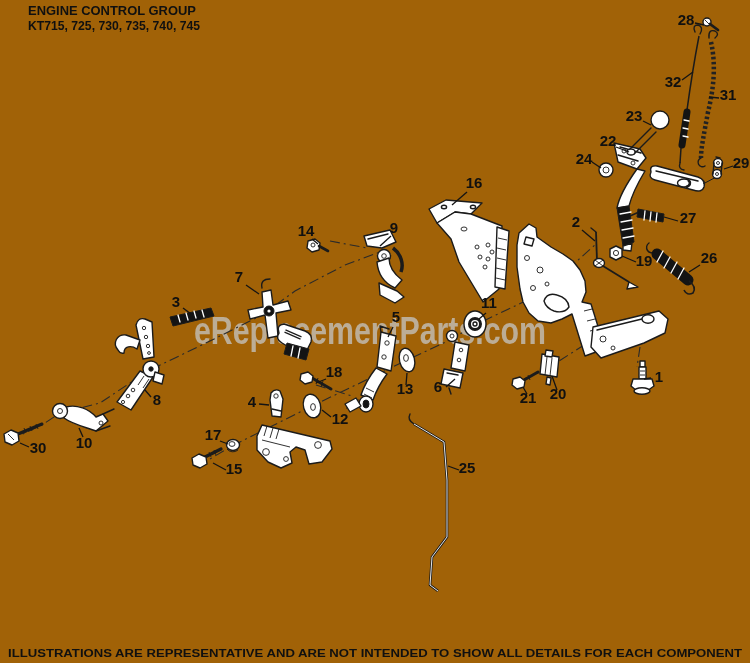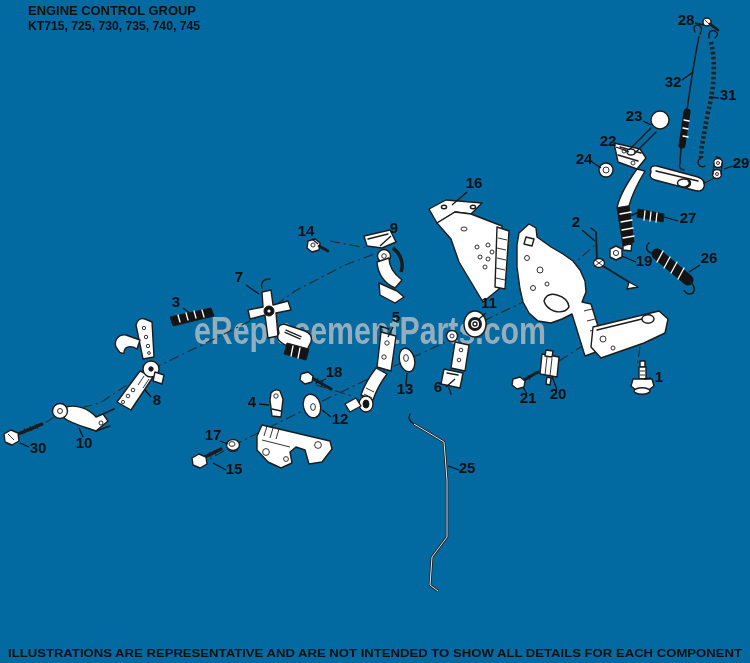--- a/index.html
+++ b/index.html
@@ -1,16 +1,16 @@
 <!DOCTYPE html>
 <html><head>
 <meta charset="utf-8">
 <style>
   html,body{margin:0;padding:0;background:#fff;}
-  .stage{position:relative;width:750px;height:663px;background:#0369a1;overflow:hidden;}
+  .stage{position:relative;width:750px;height:663px;background:#a16207;overflow:hidden;}
   svg{display:block;}
   .ln{stroke:#1b1b1b;stroke-width:1.4;fill:none;stroke-linecap:round;stroke-linejoin:round;}
   .thin{stroke:#1b1b1b;stroke-width:.9;fill:none;}
   .fw{stroke:#1b1b1b;stroke-width:1.4;fill:#fff;stroke-linejoin:round;stroke-linecap:round;}
   .fd{stroke:#1b1b1b;stroke-width:1;fill:#141414;stroke-linejoin:round;}
   .axis{stroke:#2a2a2a;stroke-width:1.1;fill:none;stroke-dasharray:10 4 2 4;}
   .leader{stroke:#141414;stroke-width:1.3;}
   .slit{stroke:#fff;stroke-width:1.3;stroke-linecap:round;}
   .hatch{stroke:#1b1b1b;stroke-width:.9;}
   .callout-num{font:bold 15px "Liberation Sans",sans-serif;fill:#101010;text-anchor:middle;}

